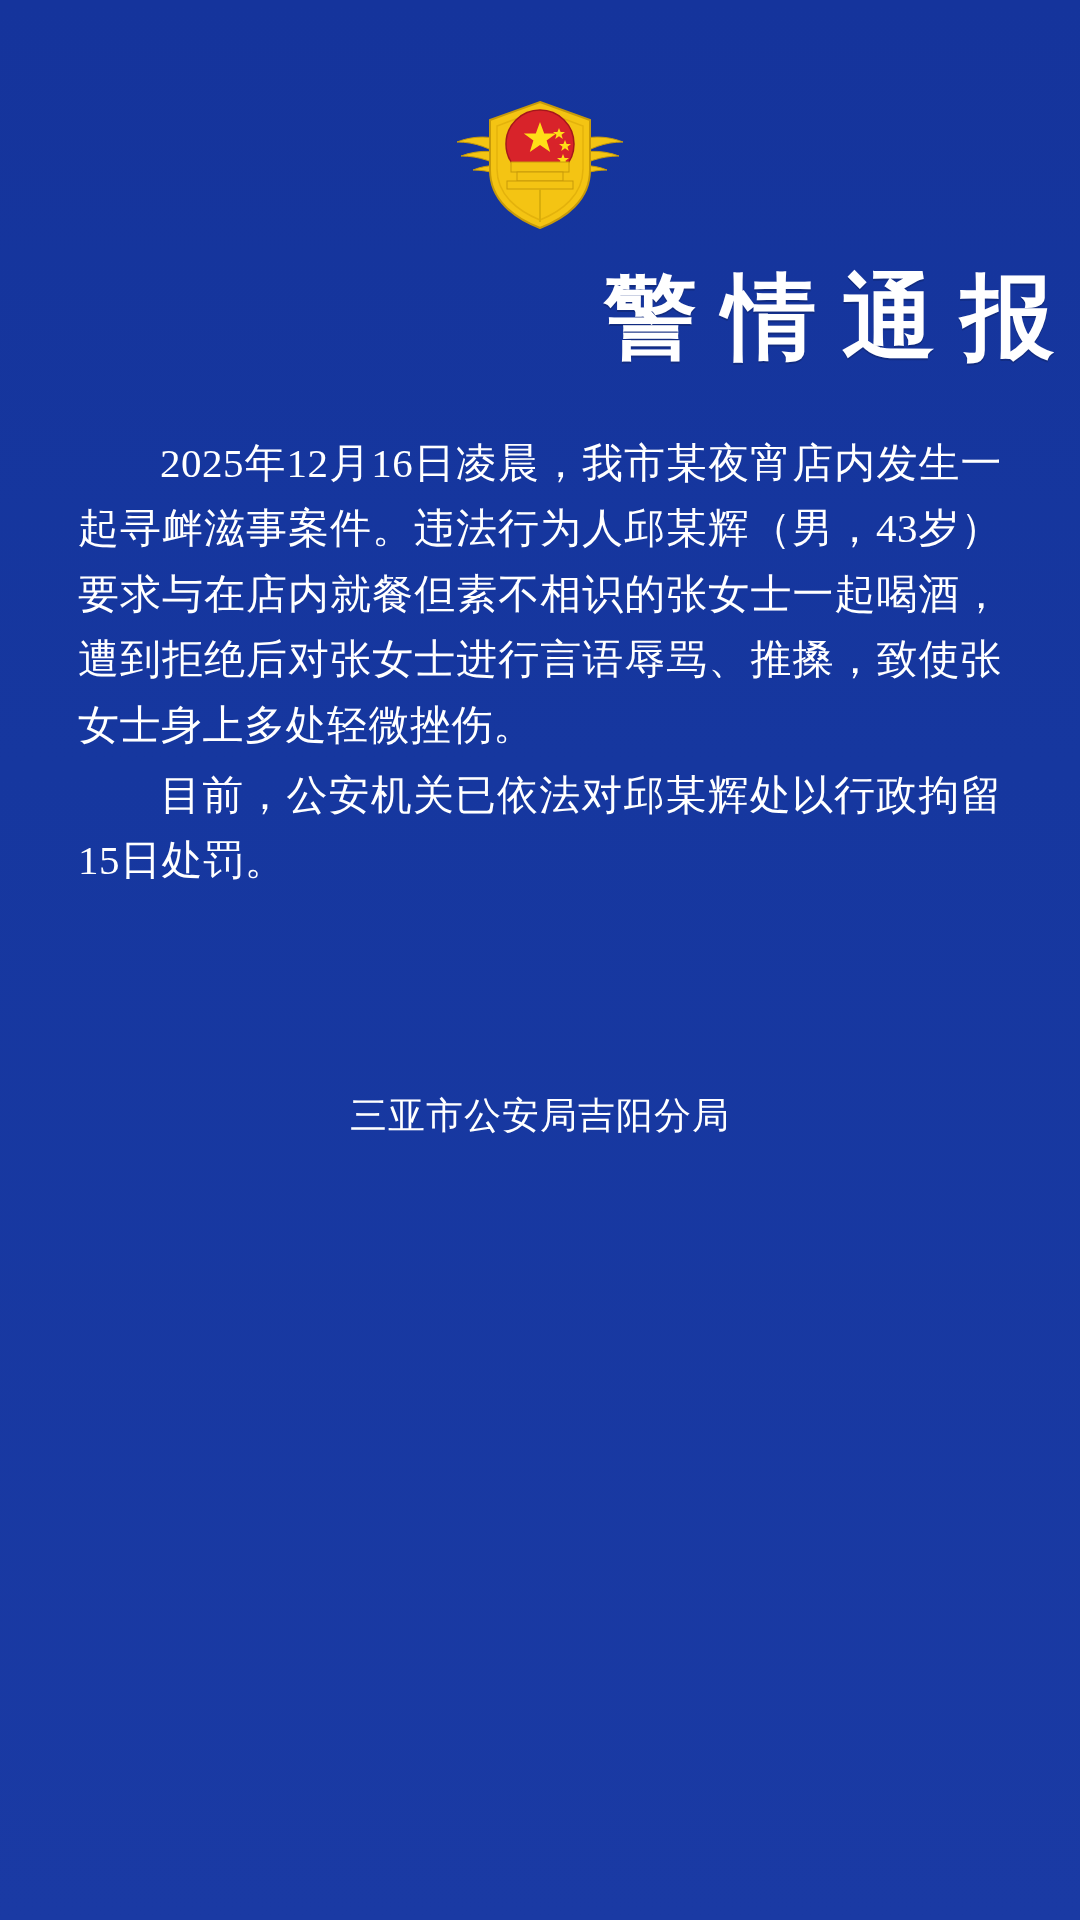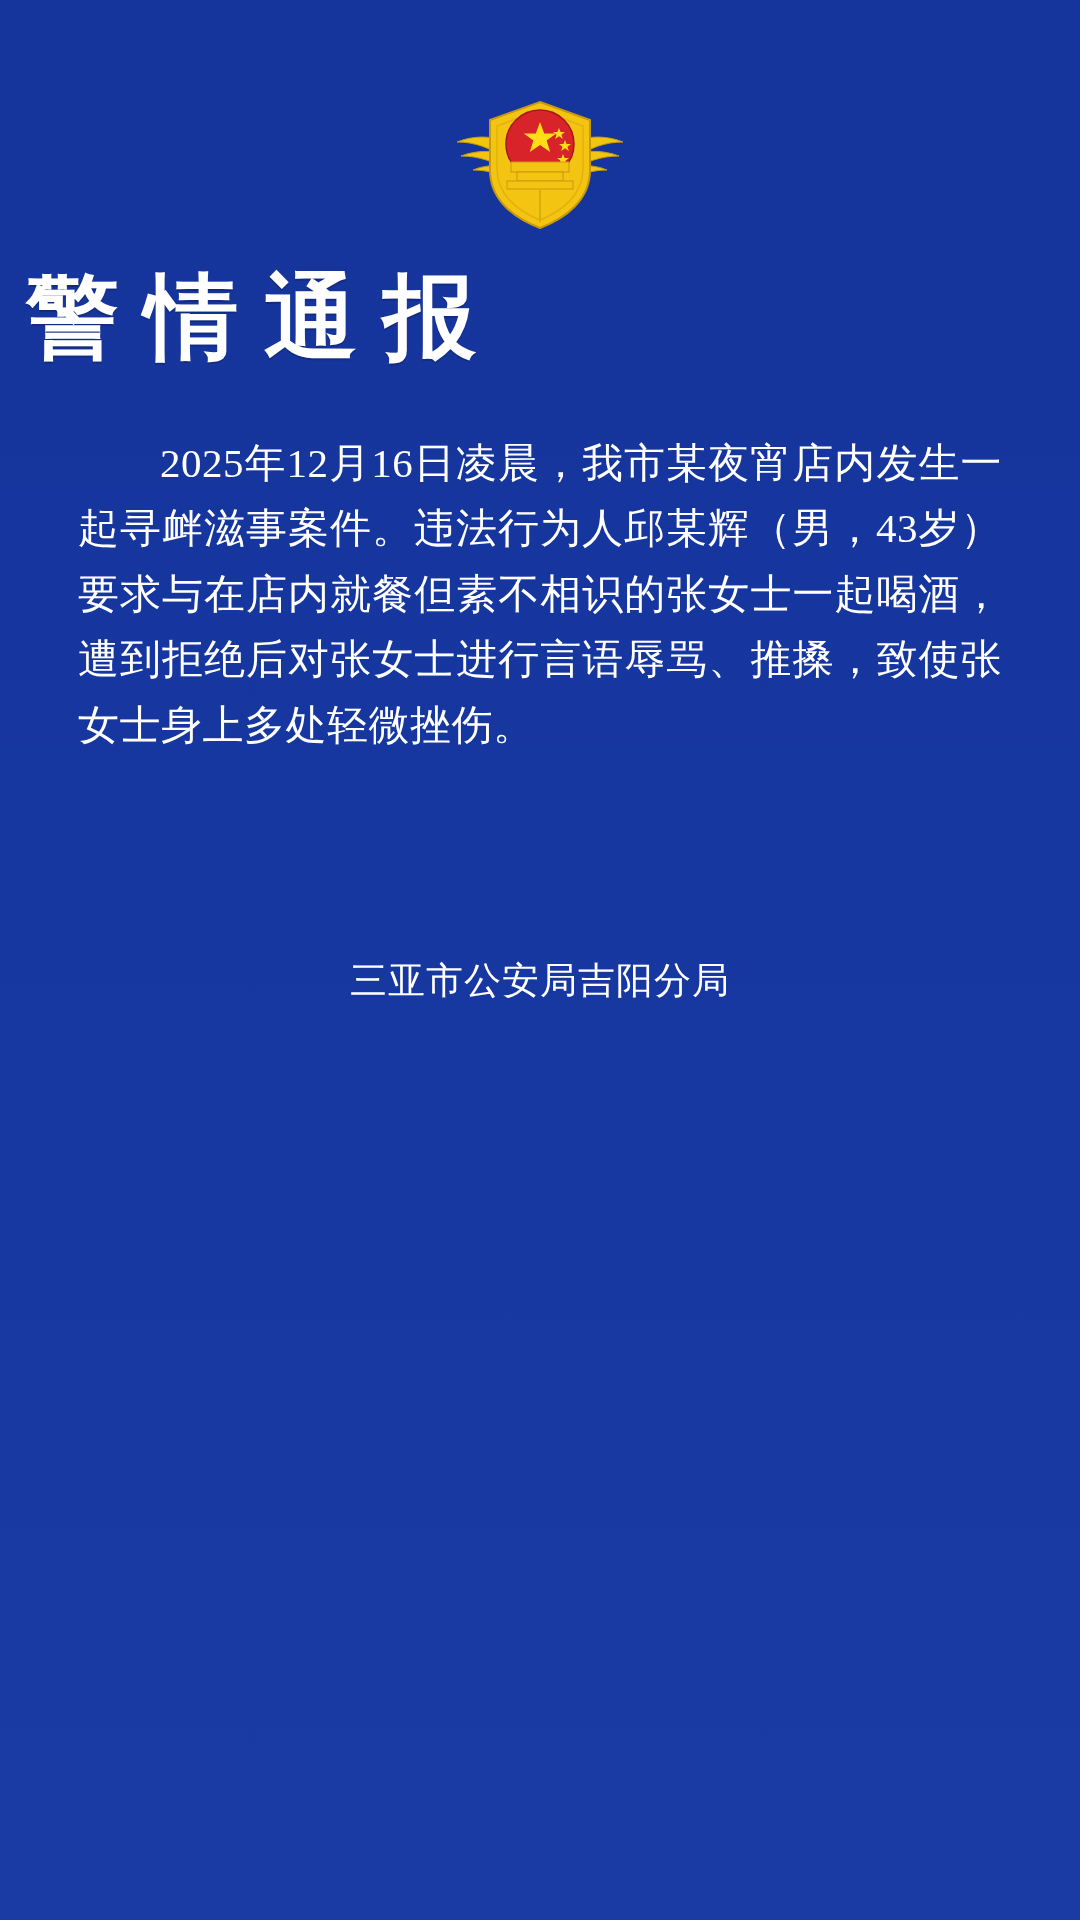--- a/index.html
+++ b/index.html
@@ -36,21 +36,21 @@
     width: 186px;
     height: 166px;
     position: relative;
   }
   .emblem svg {
     display: block;
   }
 
   
   .title {
-    text-align: left;
+    text-align: right;
     font-size: 93px;
     letter-spacing: 26px;
     text-indent: 26px;
     font-weight: 700;
     margin-top: 28px;
     line-height: 1.1;
     font-family: "DejaVu Serif", "Liberation Serif", serif;
     text-shadow: 0 2px 0 rgba(0,0,0,0.18);
   }
 
@@ -119,19 +119,20 @@
         <rect x="60" y="109" width="66" height="8" fill="#f4c413" stroke="#c79a0a" stroke-width="1"></rect>
         <path d="M93 117 L93 150" stroke="#d9ae0b" stroke-width="2"></path>
       </svg>
     </div>
   </div>
 
   <h1 class="title">警情通报</h1>
 
   <div class="body-text">
     <p class="para">2025年12月16日凌晨，我市某夜宵店内发生一起寻衅滋事案件。违法行为人邱某辉（男，43岁）要求与在店内就餐但素不相识的张女士一起喝酒，遭到拒绝后对张女士进行言语辱骂、推搡，致使张女士身上多处轻微挫伤。</p>
+    <p class="para">目前，公安机关已依法对邱某辉处以行政拘留15日处罚。</p>
   </div>
 
   <div class="signature">
     <span class="sig-line">三亚市公安局吉阳分局</span>
   </div>
 
 </div>
 
 </body></html>

